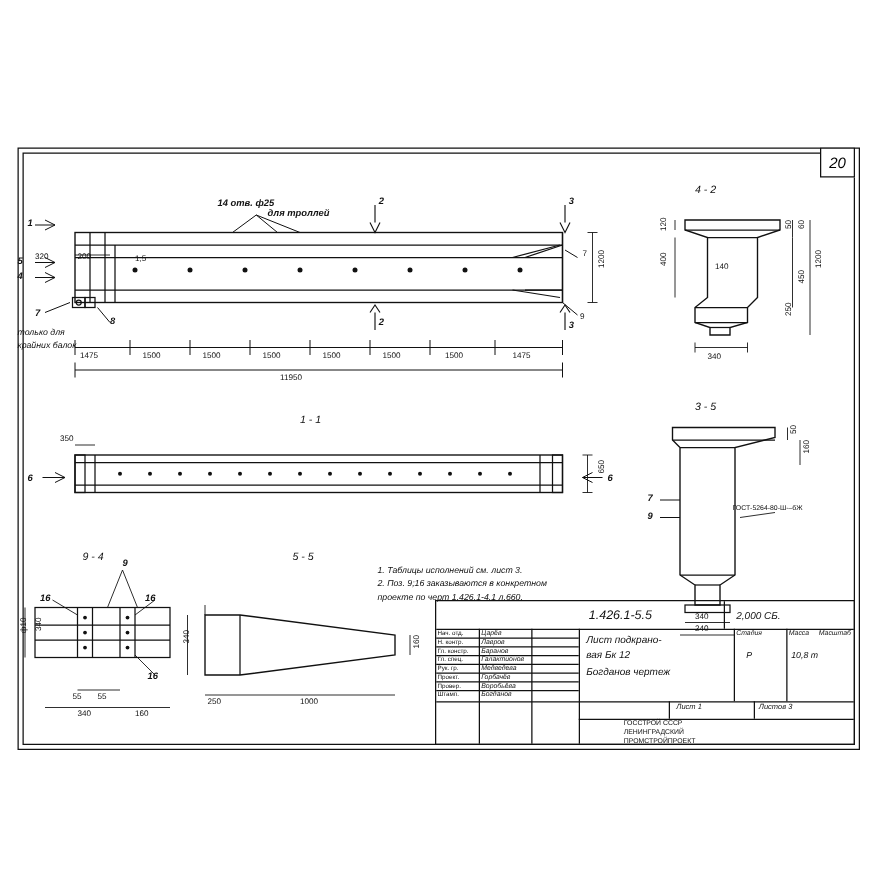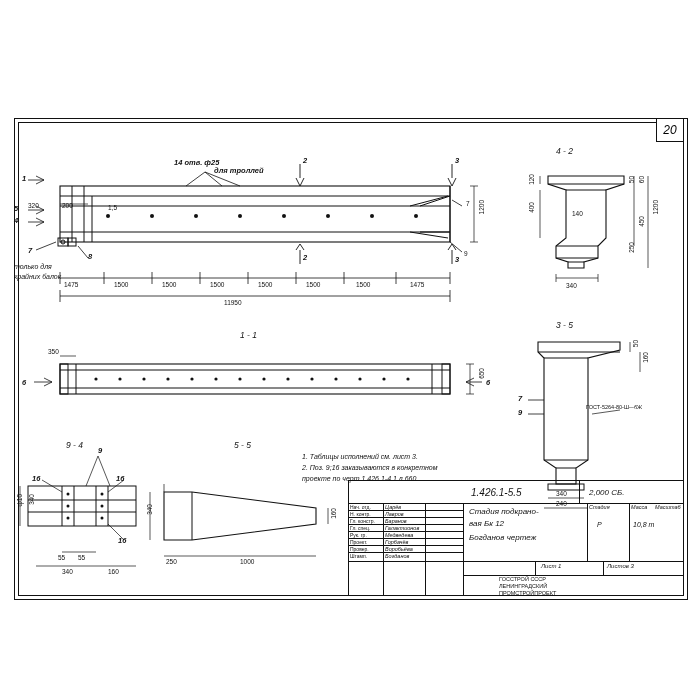--- a/index.html
+++ b/index.html
@@ -317,21 +317,21 @@
     <div class="tb-cell" style="left:36px;top:44px;font-size:5.5px;font-style:italic;">Галактионов</div>
     <div class="tb-cell" style="left:1px;top:51px;font-size:5px;">Рук. гр.</div>
     <div class="tb-cell" style="left:36px;top:51px;font-size:5.5px;font-style:italic;">Медведева</div>
     <div class="tb-cell" style="left:1px;top:58px;font-size:5px;">Проект.</div>
     <div class="tb-cell" style="left:36px;top:58px;font-size:5.5px;font-style:italic;">Горбачёв</div>
     <div class="tb-cell" style="left:1px;top:65px;font-size:5px;">Провер.</div>
     <div class="tb-cell" style="left:36px;top:65px;font-size:5.5px;font-style:italic;">Воробьёва</div>
     <div class="tb-cell" style="left:1px;top:72px;font-size:5px;">Штамп.</div>
     <div class="tb-cell" style="left:36px;top:72px;font-size:5.5px;font-style:italic;">Богданов</div>
 
-    <div class="tb-cell" style="left:120px;top:26px;font-size:8px;font-style:italic;">Стадия подкрано-</div>
+    <div class="tb-cell" style="left:120px;top:26px;font-size:8px;font-style:italic;">Лист подкрано-</div>
     <div class="tb-cell" style="left:120px;top:38px;font-size:8px;font-style:italic;">вая Бк 12</div>
     <div class="tb-cell" style="left:120px;top:52px;font-size:8px;font-style:italic;">Богданов   чертеж</div>
 
     <div class="tb-cell" style="left:240px;top:23px;font-size:5.5px;font-style:italic;">Стадия</div>
     <div class="tb-cell" style="left:282px;top:23px;font-size:5.5px;font-style:italic;">Масса</div>
     <div class="tb-cell" style="left:306px;top:23px;font-size:5.5px;font-style:italic;">Масштаб</div>
     <div class="tb-cell" style="left:248px;top:40px;font-size:7px;font-style:italic;">Р</div>
     <div class="tb-cell" style="left:284px;top:40px;font-size:7px;font-style:italic;">10,8 т</div>
 
     <div class="tb-cell" style="left:192px;top:82px;font-size:6px;font-style:italic;">Лист 1</div>

